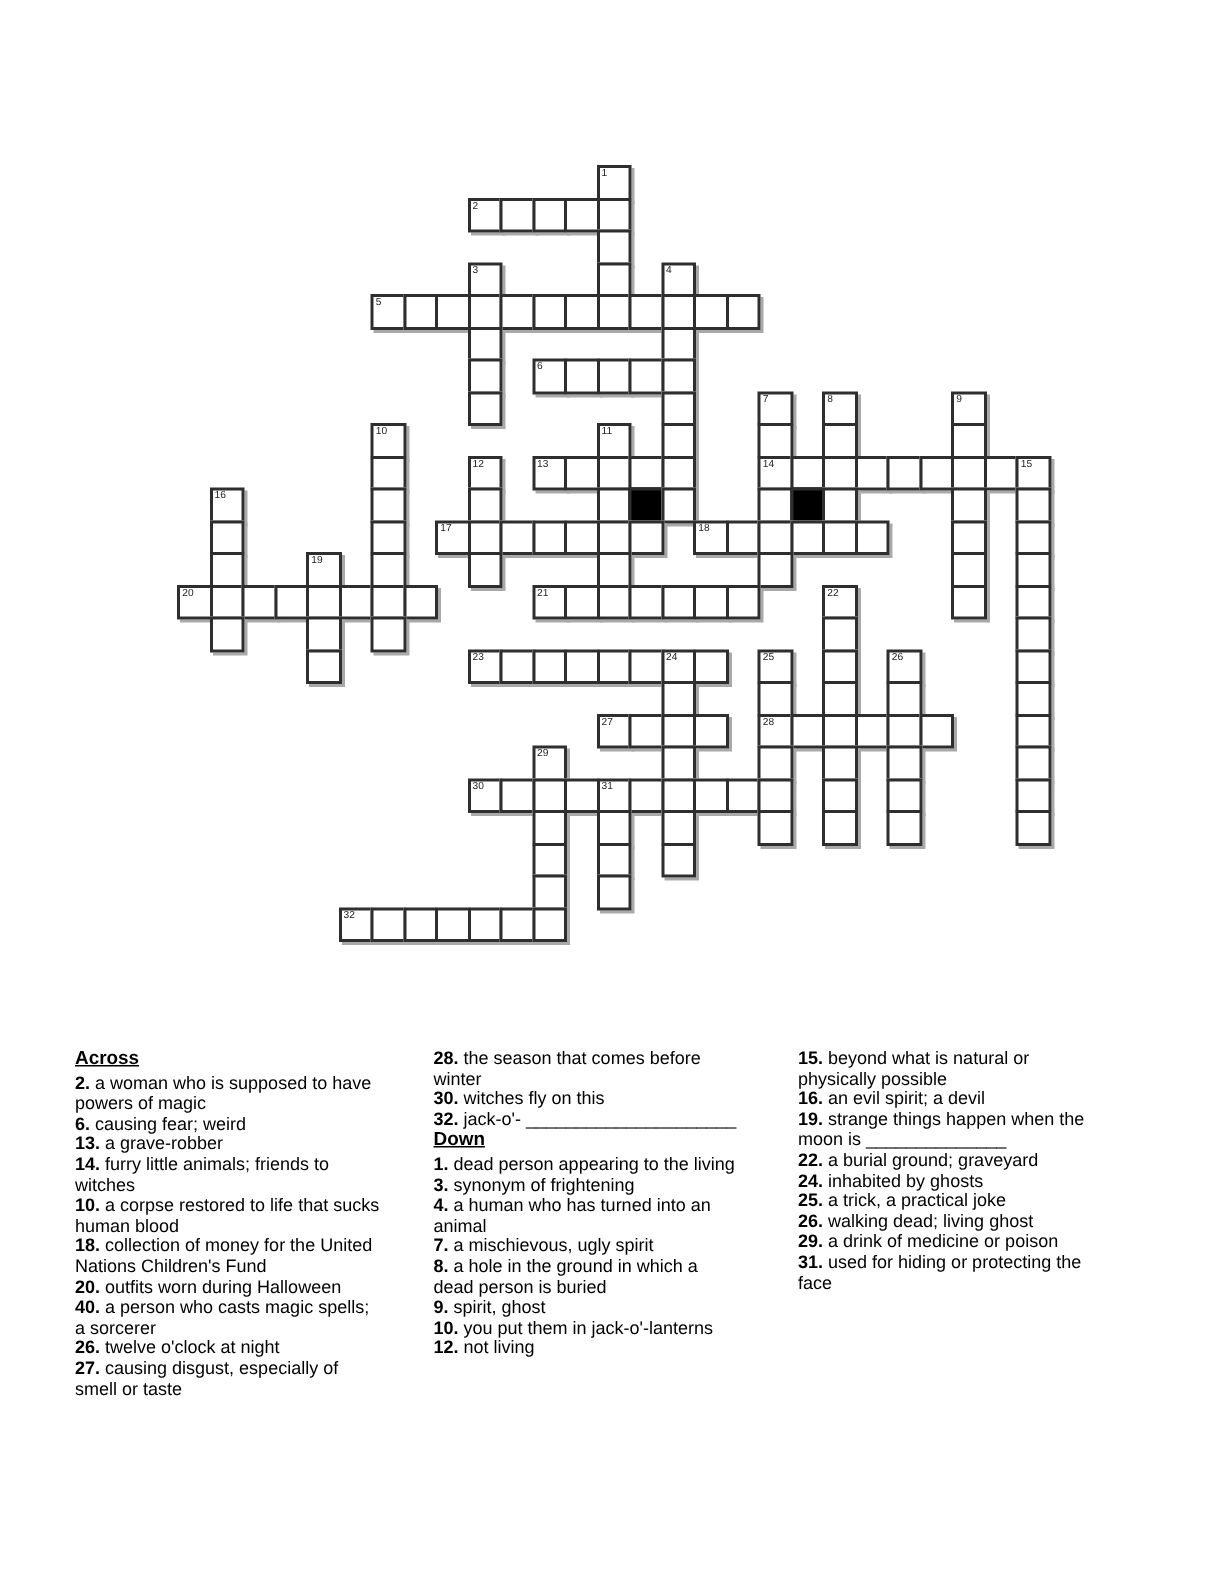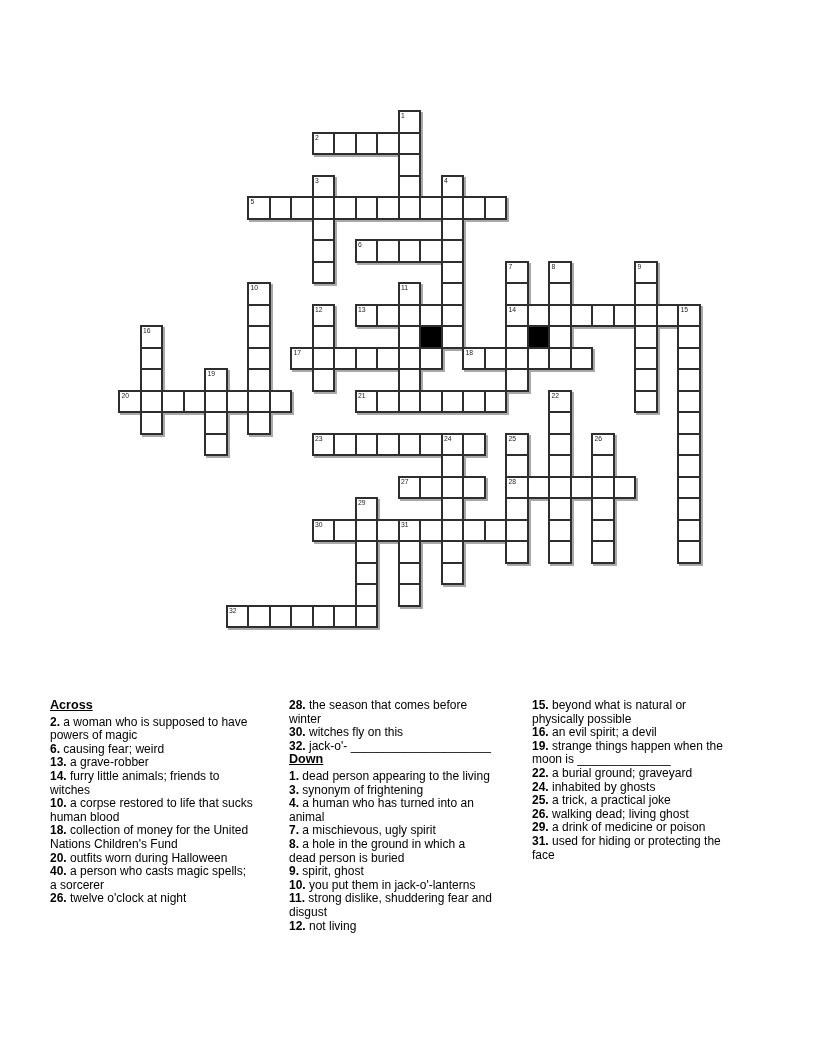--- a/index.html
+++ b/index.html
@@ -320,34 +320,34 @@
       <div class="clue-header">Across</div>
       <div class="clue"><b>2.</b> a woman who is supposed to have powers of magic</div>
       <div class="clue"><b>6.</b> causing fear; weird</div>
       <div class="clue"><b>13.</b> a grave-robber</div>
       <div class="clue"><b>14.</b> furry little animals; friends to witches</div>
       <div class="clue"><b>10.</b> a corpse restored to life that sucks human blood</div>
       <div class="clue"><b>18.</b> collection of money for the United Nations Children's Fund</div>
       <div class="clue"><b>20.</b> outfits worn during Halloween</div>
       <div class="clue"><b>40.</b> a person who casts magic spells; a sorcerer</div>
       <div class="clue"><b>26.</b> twelve o'clock at night</div>
+      <div class="clue"><b>27.</b> causing disgust, especially of smell or taste</div>
     </div>
   <div class="clue-col c2">
       <div class="clue"><b>28.</b> the season that comes before winter</div>
       <div class="clue"><b>30.</b> witches fly on this</div>
       <div class="clue"><b>32.</b> jack-o'- _____________________</div>
       <div class="clue-header">Down</div>
       <div class="clue"><b>1.</b> dead person appearing to the living</div>
       <div class="clue"><b>3.</b> synonym of frightening</div>
       <div class="clue"><b>4.</b> a human who has turned into an animal</div>
       <div class="clue"><b>7.</b> a mischievous, ugly spirit</div>
       <div class="clue"><b>8.</b> a hole in the ground in which a dead person is buried</div>
       <div class="clue"><b>9.</b> spirit, ghost</div>
       <div class="clue"><b>10.</b> you put them in jack-o'-lanterns</div>
-      <div class="clue"><b>11.</b> strong dislike, shuddering fear and disgust</div>
       <div class="clue"><b>12.</b> not living</div>
     </div>
   <div class="clue-col c3">
       <div class="clue"><b>15.</b> beyond what is natural or physically possible</div>
       <div class="clue"><b>16.</b> an evil spirit; a devil</div>
       <div class="clue"><b>19.</b> strange things happen when the moon is ______________</div>
       <div class="clue"><b>22.</b> a burial ground; graveyard</div>
       <div class="clue"><b>24.</b> inhabited by ghosts</div>
       <div class="clue"><b>25.</b> a trick, a practical joke</div>
       <div class="clue"><b>26.</b> walking dead; living ghost</div>

